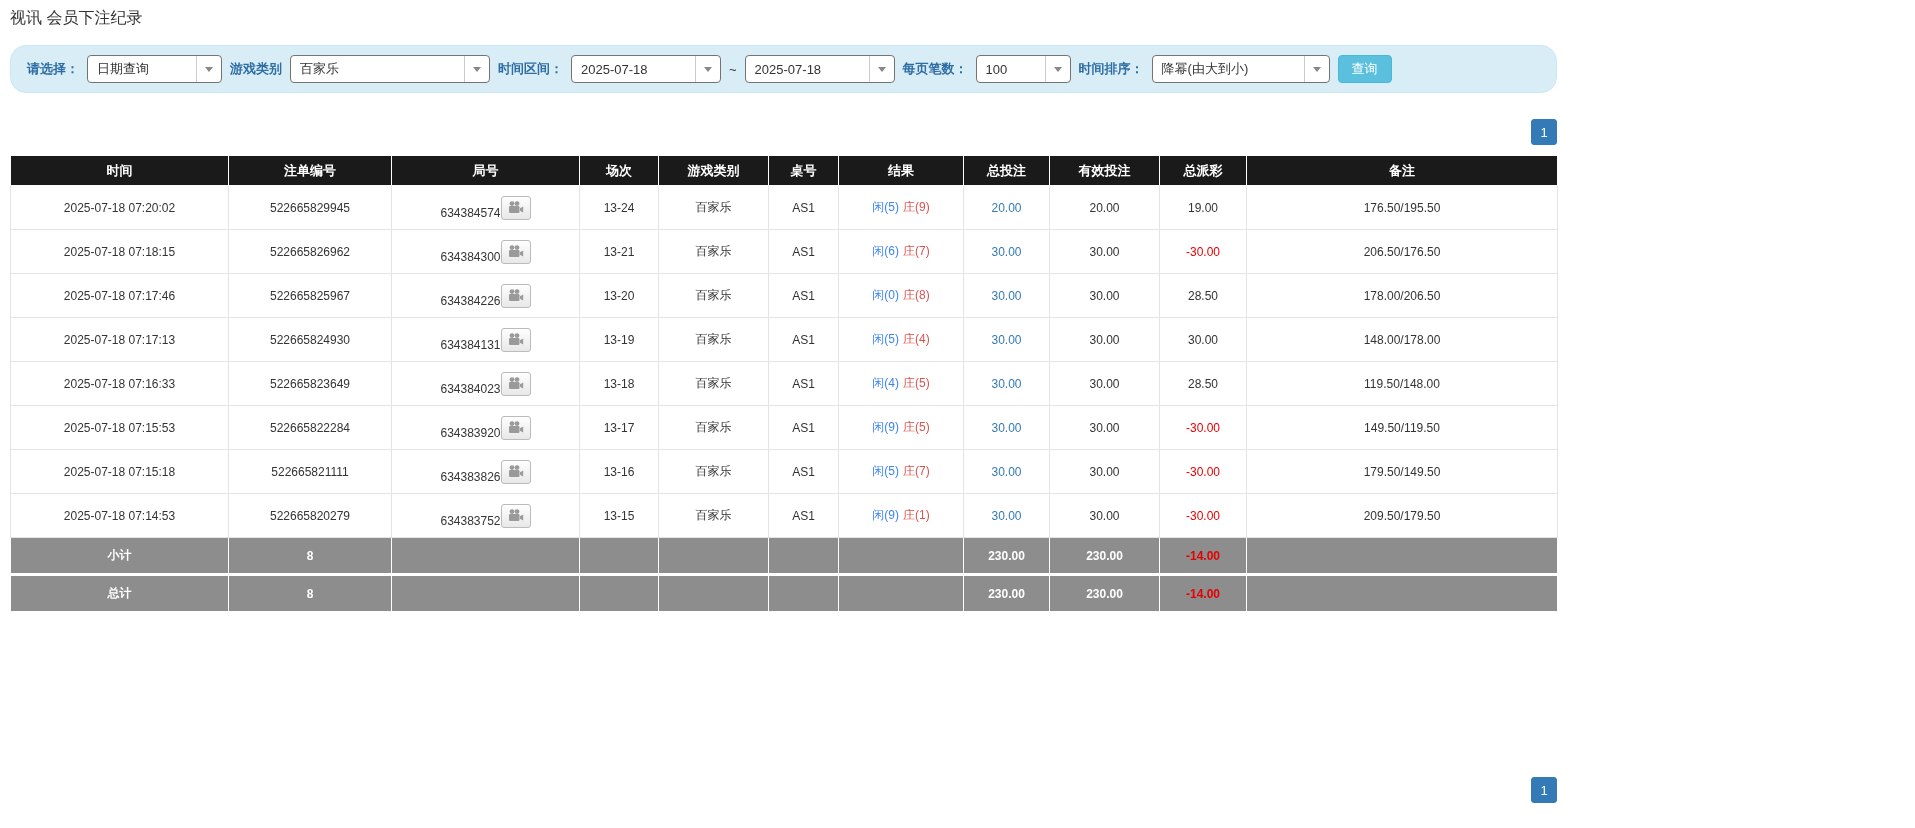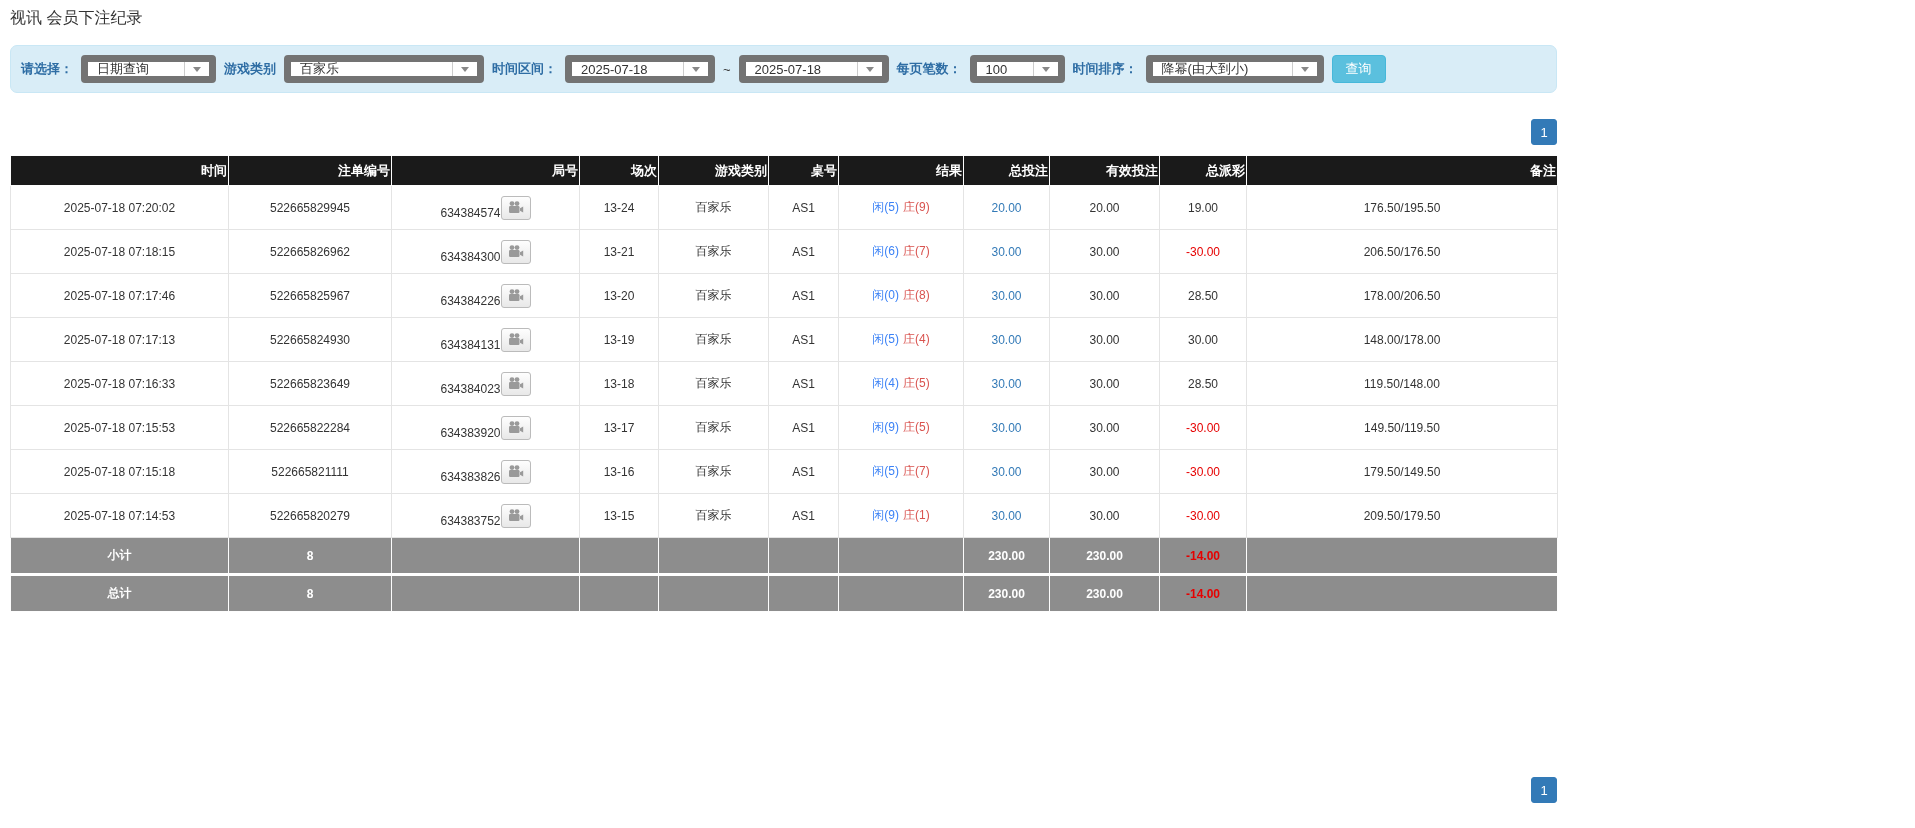--- a/index.html
+++ b/index.html
@@ -3,25 +3,25 @@
 <meta charset="utf-8">
 <style>
   * { box-sizing: border-box; }
   html, body { margin:0; padding:0; background:#ffffff; }
   body { font-family:"Liberation Sans","DejaVu Sans",sans-serif; color:#333; }
   .container { width:1547px; margin:8px 0 0 10px; }
 
   .page-title { font-size:16px; font-weight:400; color:#333; margin:4px 0 16px 0; }
 
   
-  .filter-bar { background:#d9edf7; border:1px solid #c9e7f5; border-radius:7px;
-                padding:9px 10px; display:flex; align-items:center; gap:8px; }
+  .filter-bar { background:#d9edf7; border:1px solid #c9e7f5; border-radius:16px;
+                padding:9px 16px; display:flex; align-items:center; gap:8px; }
   .filter-label { color:#2e6da4; font-weight:bold; font-size:13px; white-space:nowrap; }
   .tilde { font-size:13px; color:#333; }
-  .select { background:#fff; border:7px solid #737373; border-radius:4px; height:28px;
+  .select { background:#fff; border:1px solid #737373; border-radius:4px; height:28px;
             display:flex; align-items:center; cursor:pointer; }
   .select-value { padding:0 9px; font-size:13px; color:#333; flex:1; white-space:nowrap; overflow:hidden; }
   .select-caret { width:25px; align-self:stretch; border-left:1px solid #ccc;
                   display:flex; align-items:center; justify-content:center; }
   .caret-tri { width:0; height:0; border-left:4px solid transparent;
                border-right:4px solid transparent; border-top:5px solid #888; }
   .search-btn { background:#5bc0de; border:1px solid #46b8da; color:#fff; border-radius:4px;
                 height:28px; padding:0 13px; font-size:13px; cursor:pointer; }
 
   
@@ -32,21 +32,21 @@
 
   
   .pager-row { display:flex; justify-content:flex-end; margin:26px 0 10px 0; }
   .pager-row.bottom { margin:165px 0 0 0; }
   .page-btn { min-width:26px; height:26px; background:#337ab7; border:1px solid #337ab7;
               color:#fff; border-radius:3px; font-size:13px; cursor:pointer; padding:0; }
 
   
   table { width:100%; border-collapse:collapse; table-layout:fixed; }
   thead th { background:#1a1a1a; color:#fff; font-size:13px; font-weight:bold;
-             height:30px; border:1px solid #fdfdfd; text-align:right; }
+             height:30px; border:1px solid #fdfdfd; text-align:center; }
   tbody td { background:#fff; border:1px solid #e4e4e4; height:44px; text-align:center;
              font-size:12px; color:#333; }
   tfoot td { background:#8d8d8d; color:#fff; border:1px solid #fdfdfd; height:37px;
              text-align:center; font-size:12px; font-weight:bold; }
   tfoot tr.total-row td { border-top:3px solid #fff; }
   .neg { color:#e60000 !important; }
   .res-player { color:#3b82f6; margin-right:4px; }
   .res-banker { color:#d9534f; }
   .bet-link { color:#337ab7; text-decoration:none; cursor:pointer; }
   .round-wrap { display:inline-flex; align-items:flex-end; }

